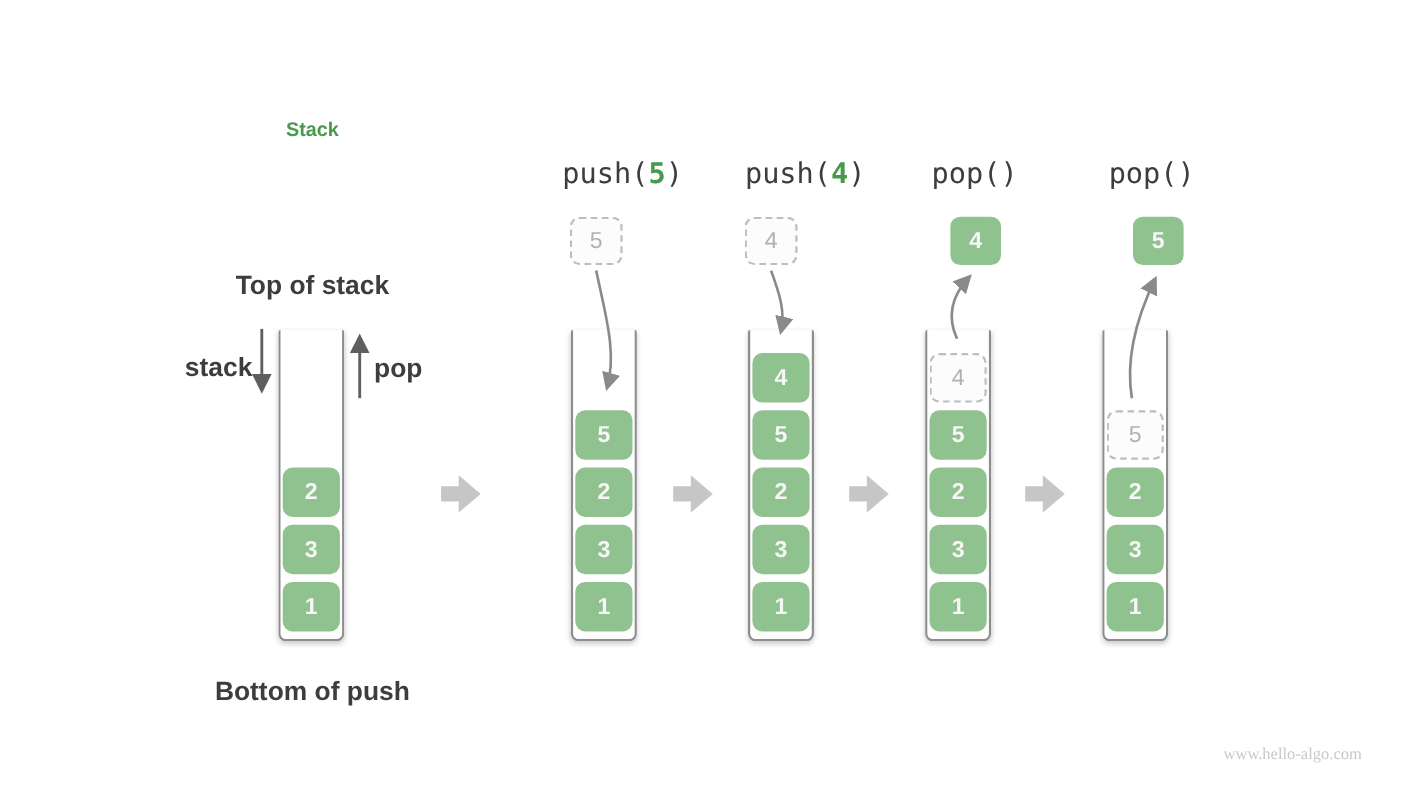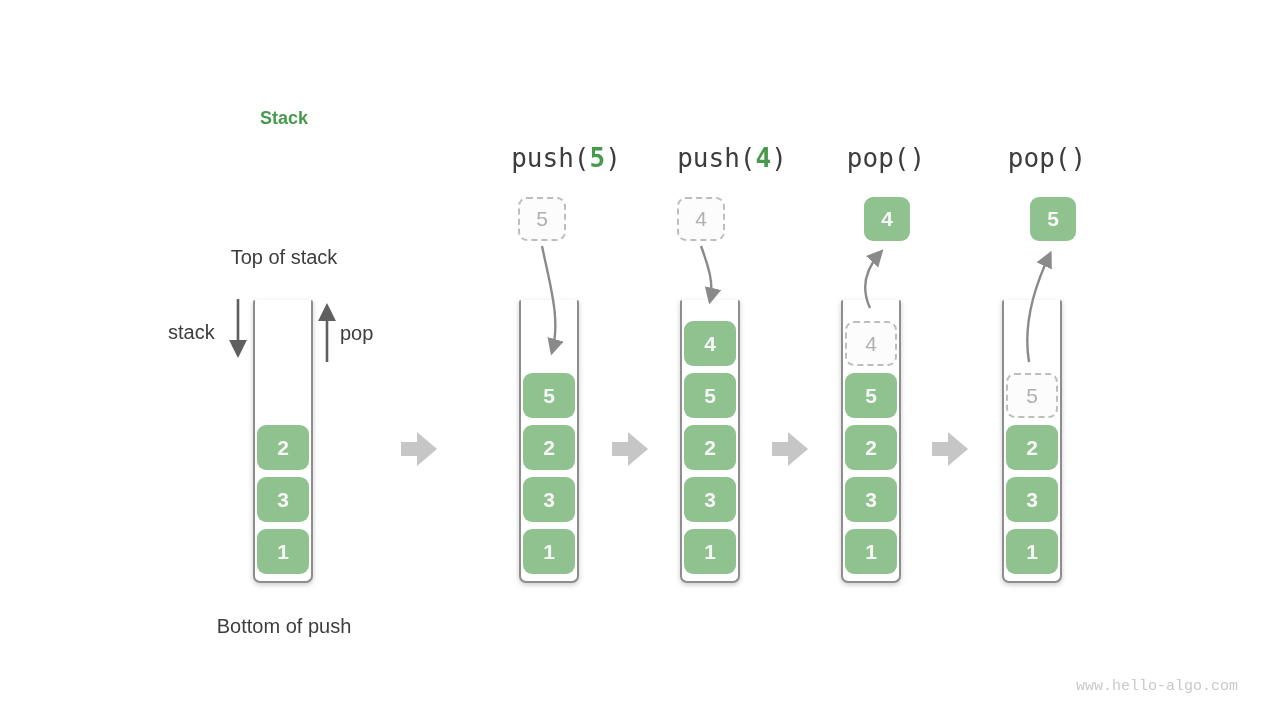--- a/index.html
+++ b/index.html
@@ -5,21 +5,21 @@
   html,body{margin:0;padding:0;background:#fff;}
   .canvas{
     position:relative;width:1280px;height:720px;background:#ffffff;overflow:hidden;
     font-family:"Liberation Sans", sans-serif;
   }
   .abs{position:absolute;}
   .title{
     font-size:18px;font-weight:bold;color:#47994c;transform:translateX(-50%);
   }
   .lbl{
-    font-size:20px;font-weight:normal;color:#3d3d3d;white-space:nowrap;
+    font-size:24px;font-weight:bold;color:#3d3d3d;white-space:nowrap;
   }
   .lbl.center{transform:translateX(-50%);}
   .op-label{
     font-family:"DejaVu Sans Mono", monospace;font-size:26px;color:#3d3d3d;
     transform:translateX(-50%);white-space:nowrap;
   }
   .op-label .arg{color:#47994c;font-weight:bold;}
   .stack-container{
     border-left:2px solid #8d8d8d;border-right:2px solid #8d8d8d;border-bottom:2px solid #8d8d8d;
     border-radius:2px 2px 7px 7px;
@@ -32,21 +32,21 @@
   }
   .cell.green{
     background:#90c290;color:#f7f7f7;font-size:21px;font-weight:bold;
   }
   .cell.ghost{
     background:#fcfcfc;border:2px dashed #bdbdbd;color:#b0b0b0;font-size:21px;font-weight:normal;
   }
   .cell.float-ghost{width:48px;height:44px;}
   .cell.float-green{width:46px;height:44px;}
   .watermark{
-    font-family:Liberation Mono, monospace;font-size:15px;color:#c9c9c9;white-space:nowrap;text-align:right;
+    font-family:Liberation Serif, serif;font-size:15px;color:#c9c9c9;white-space:nowrap;text-align:right;
   }
   svg.overlay{position:absolute;left:0;top:0;width:1280px;height:720px;pointer-events:none;}
 </style>
 </head>
 <body>
 
 <div class="canvas">
 
   <div class="abs title" style="left:284px;top:108px;">Stack</div>
   <div class="abs lbl center" style="left:284px;top:246px;">Top of stack</div>

